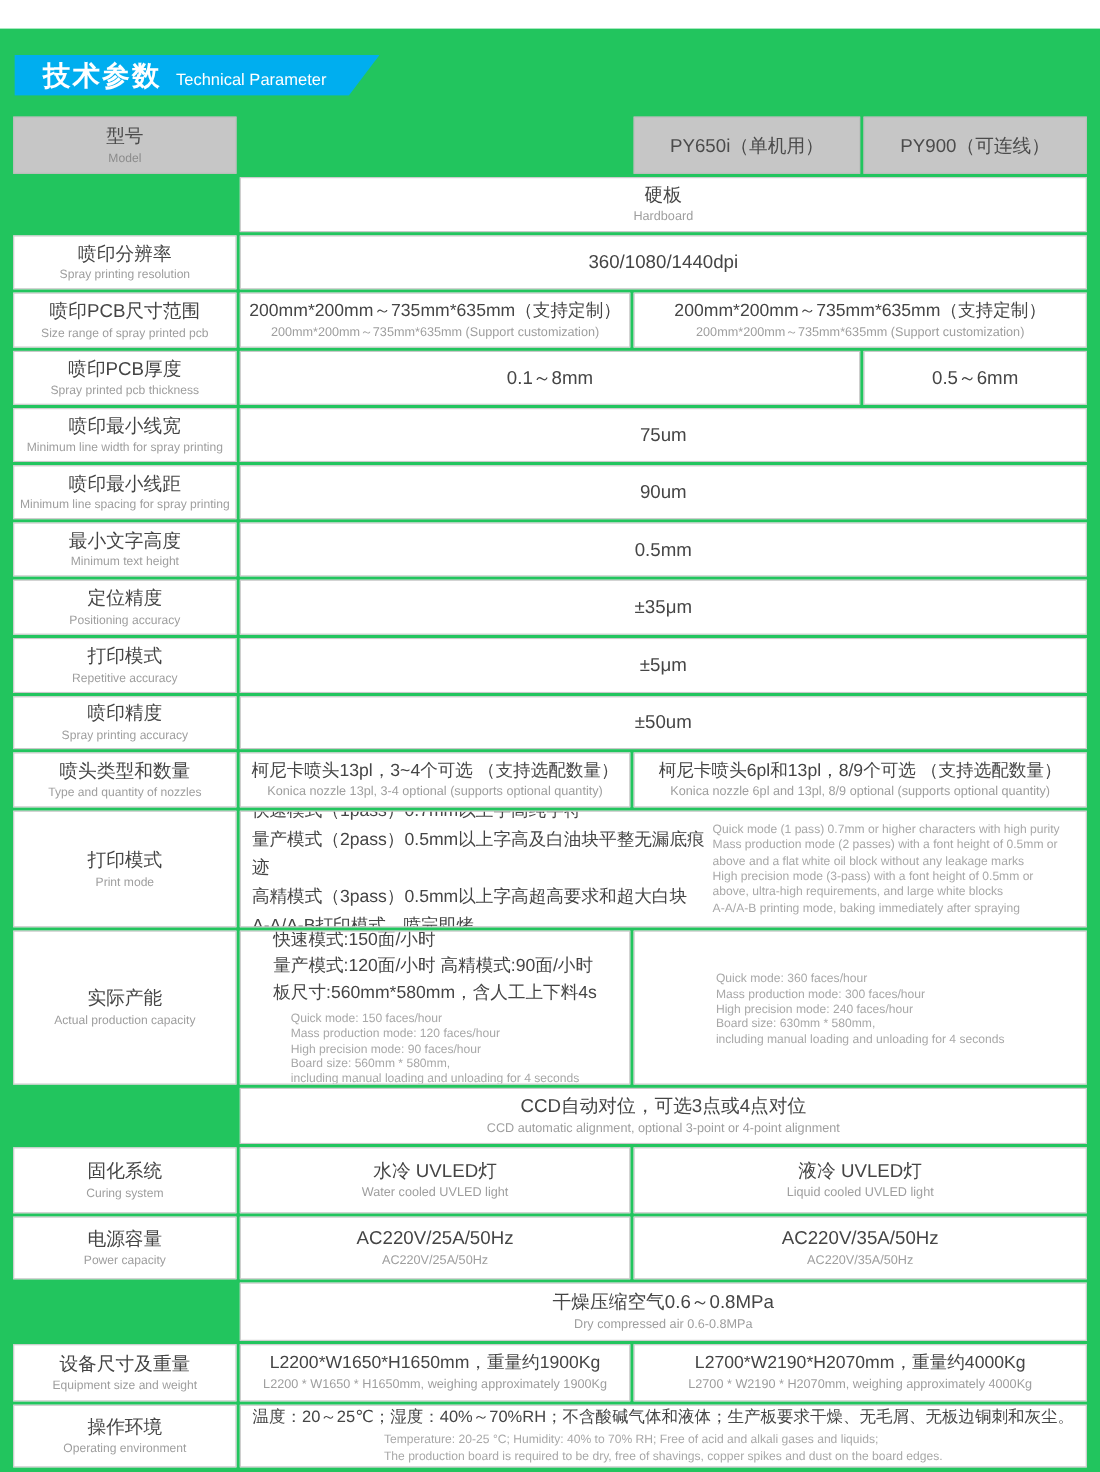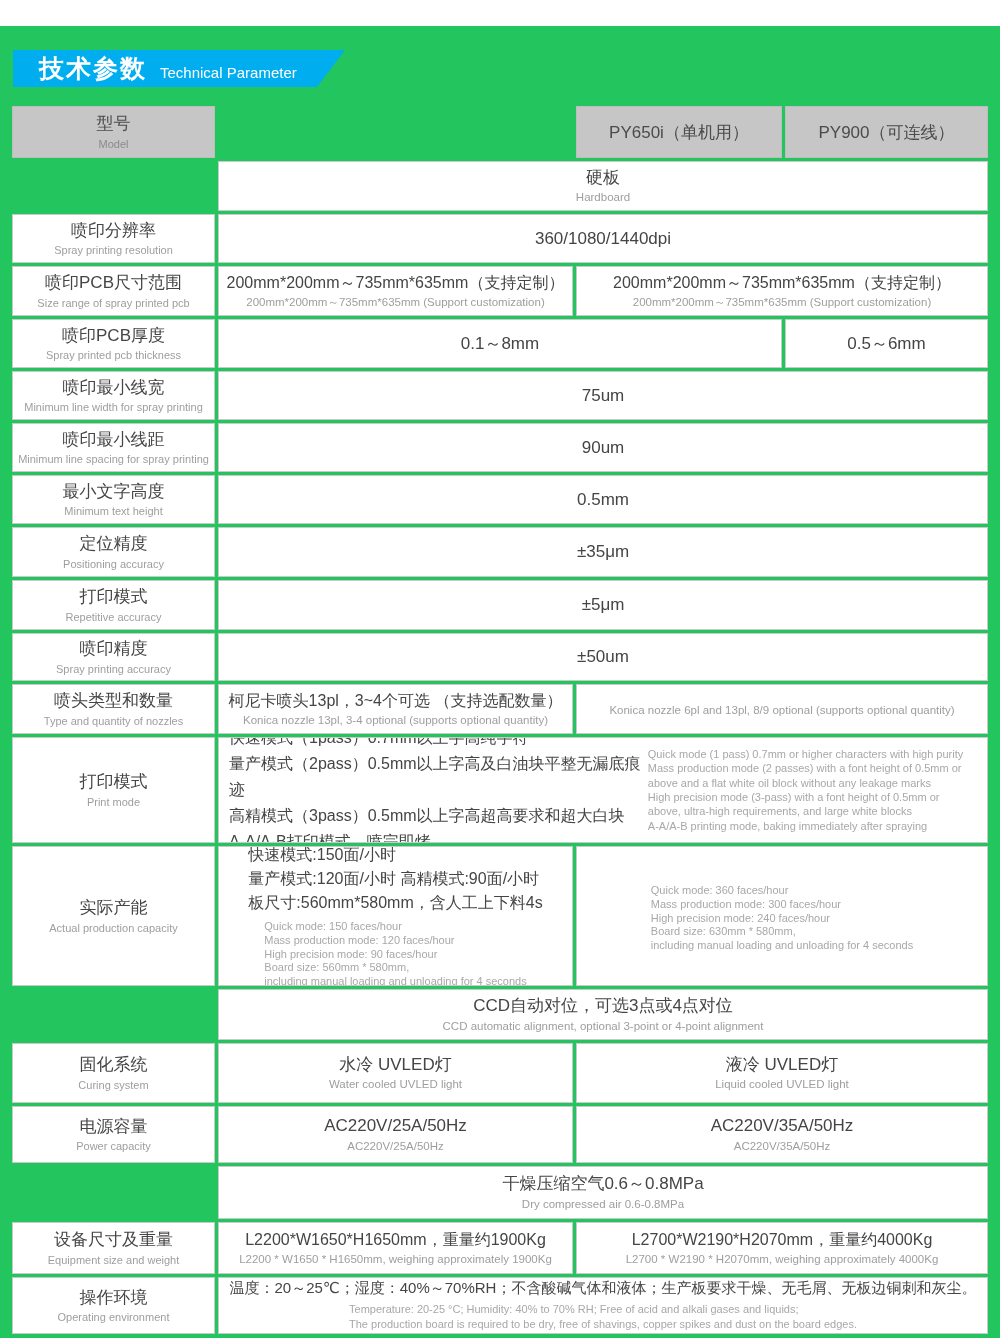--- a/index.html
+++ b/index.html
@@ -193,20 +193,21 @@
     <div class="row" style="height:50px">
       <div class="cell lbl">
         <div class="zh">喷头类型和数量</div>
         <div class="en">Type and quantity of nozzles</div>
       </div>
       <div class="cell sp-c1">
         <div class="zh zh-sm">柯尼卡喷头13pl，3~4个可选 （支持选配数量）</div>
         <div class="en">Konica nozzle 13pl, 3-4 optional (supports optional quantity)</div>
       </div>
       <div class="cell sp-c23">
+        <div class="zh zh-sm">柯尼卡喷头6pl和13pl，8/9个可选 （支持选配数量）</div>
         <div class="en">Konica nozzle 6pl and 13pl, 8/9 optional (supports optional quantity)</div>
       </div>
     </div>
 
     <div class="row" style="height:106px">
       <div class="cell lbl">
         <div class="zh">打印模式</div>
         <div class="en">Print mode</div>
       </div>
       <div class="cell sp-all printmode">

